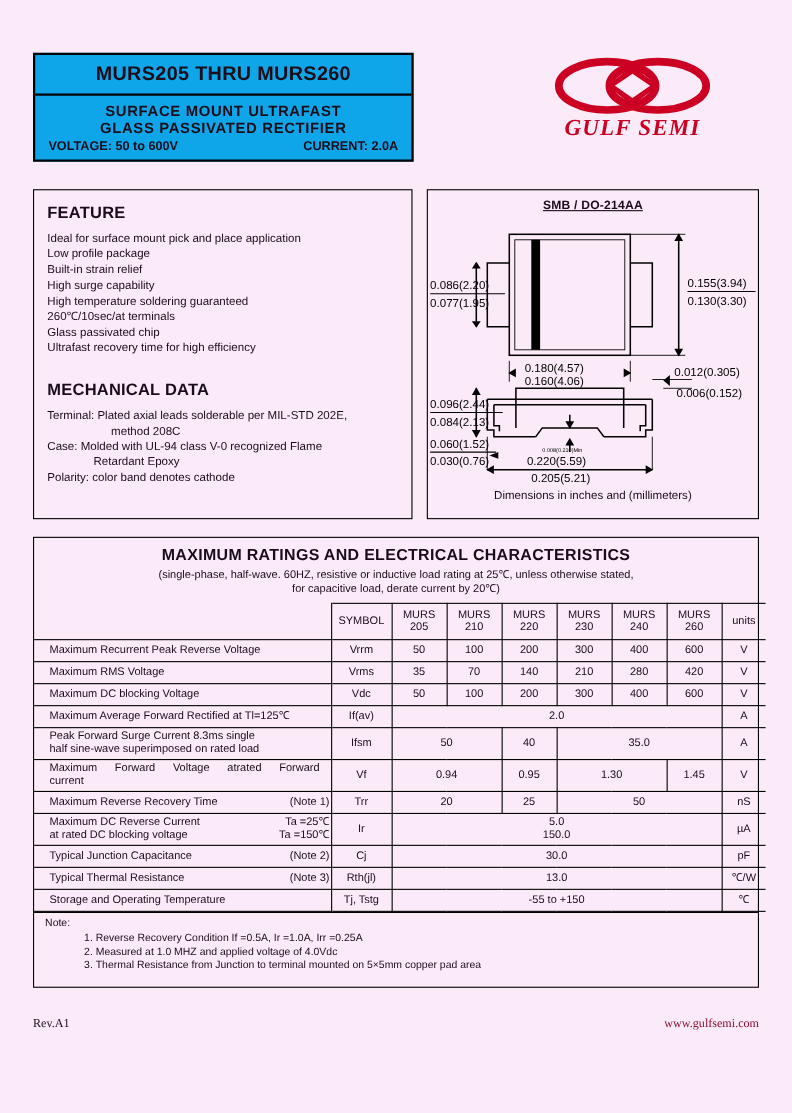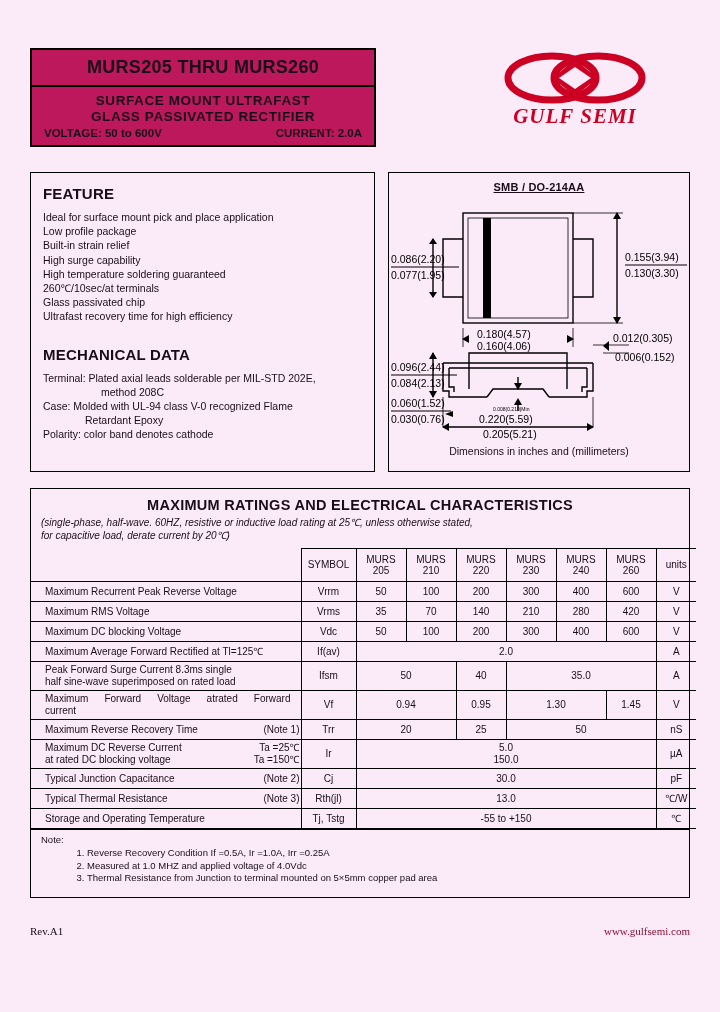--- a/index.html
+++ b/index.html
@@ -24,21 +24,21 @@
     width: 660px;
     height: 108px;
   }
   .title-box {
     position: absolute;
     left: 0;
     top: 0;
     width: 346px;
     border: 2px solid #000;
     box-sizing: border-box;
-    background: #be185d;
+    background: #0ea5e9;
   }
   .title-main {
     text-align: center;
     font-size: 18px;
     font-weight: bold;
     letter-spacing: 0.3px;
     padding: 7px 0 7px 0;
     border-bottom: 2px solid #000;
   }
   .title-sub {
@@ -153,25 +153,24 @@
     background: #fbeaf8;
   }
   .rt-title {
     text-align: center;
     font-size: 14.5px;
     font-weight: bold;
     letter-spacing: 0.3px;
     padding-top: 8px;
   }
   .rt-sub {
-    text-align: left;
+    text-align: center;
     font-size: 10px;
     line-height: 13px;
     padding: 3px 10px 6px 10px;
-    font-style: italic;
   }
 
   table.spec {
     width: 100%;
     border-collapse: collapse;
     table-layout: fixed;
   }
   table.spec td, table.spec th {
     border: 1px solid #000;
     font-weight: normal;

